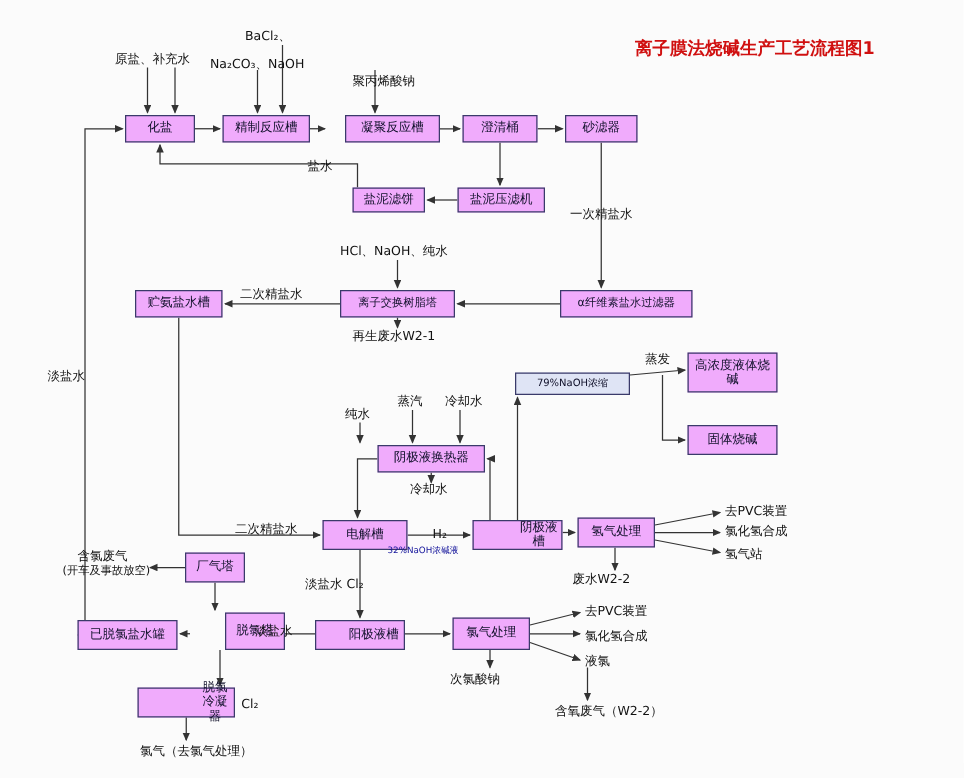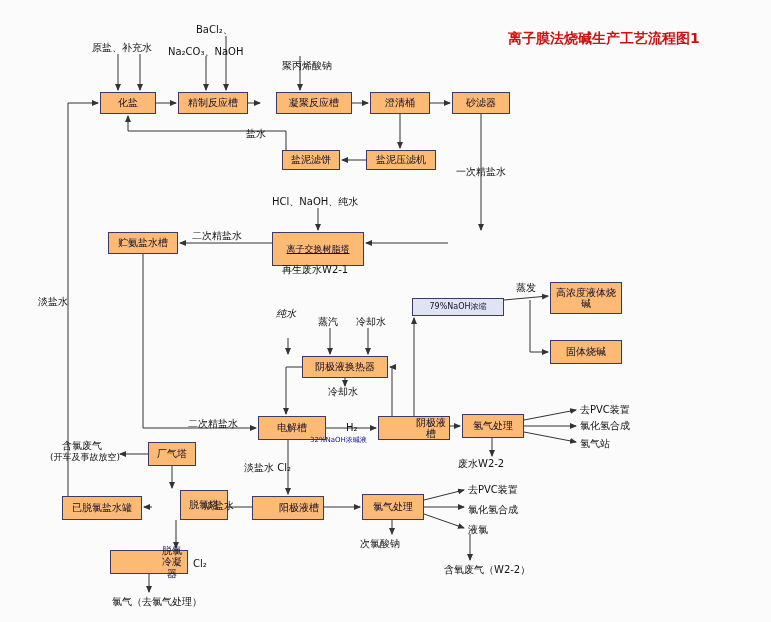--- a/index.html
+++ b/index.html
@@ -1,18 +1,18 @@
 <!DOCTYPE html>
 <html><head>
 <meta charset="utf-8">
 <style>
   html,body{margin:0;padding:0;background:#fff;}
   body{font-family:"DejaVu Sans","Liberation Sans",sans-serif;}
   #canvas{position:relative;width:771px;height:622px;background:#fbfbfb;overflow:hidden;}
-  .box{position:absolute;box-sizing:border-box;border:1px solid #3a3a6a;background:#fdba74;
+  .box{position:absolute;box-sizing:border-box;border:1px solid #3a3a6a;background:#f0abfc;
        display:flex;align-items:center;justify-content:center;text-align:center;
        font-size:10px;color:#10102a;line-height:1.15;padding:1px 2px;}
   .lbl{position:absolute;font-size:10px;color:#111;line-height:1.2;white-space:nowrap;}
   .lbl.blue{color:#12129a;}
   .title{position:absolute;font-size:14px;font-weight:bold;color:#d01010;white-space:nowrap;}
   svg.wires{position:absolute;left:0;top:0;width:771px;height:622px;pointer-events:none;}
 </style>
 </head>
 <body>
 
@@ -109,21 +109,22 @@
   </svg>
 
   <div class="box" style="left:100px;top:92px;width:56px;height:22px;">化盐</div>
   <div class="box" style="left:178px;top:92px;width:70px;height:22px;">精制反应槽</div>
   <div class="box" style="left:276px;top:92px;width:76px;height:22px;">凝聚反应槽</div>
   <div class="box" style="left:370px;top:92px;width:60px;height:22px;">澄清桶</div>
   <div class="box" style="left:452px;top:92px;width:58px;height:22px;">砂滤器</div>
   <div class="box" style="left:282px;top:150px;width:58px;height:20px;">盐泥滤饼</div>
   <div class="box" style="left:366px;top:150px;width:70px;height:20px;">盐泥压滤机</div>
   <div class="box" style="left:108px;top:232px;width:70px;height:22px;">贮氨盐水槽</div>
-  <div class="box" style="left:272px;top:232px;width:92px;height:34px;font-size:9px;text-decoration:underline;">离子交换树脂塔</div>
+  <div class="box" style="left:272px;top:232px;width:92px;height:22px;font-size:9px;">离子交换树脂塔</div>
+  <div class="box" style="left:448px;top:232px;width:106px;height:22px;font-size:9px;">α纤维素盐水过滤器</div>
   <div class="box" style="left:412px;top:298px;width:92px;height:18px;font-size:8px;background:#dfe4f5;">79%NaOH浓缩</div>
   <div class="box" style="left:550px;top:282px;width:72px;height:32px;">高浓度液体烧碱</div>
   <div class="box" style="left:550px;top:340px;width:72px;height:24px;">固体烧碱</div>
   <div class="box" style="left:302px;top:356px;width:86px;height:22px;">阴极液换热器</div>
   <div class="box" style="left:258px;top:416px;width:68px;height:24px;">电解槽</div>
   <div class="box" style="left:378px;top:416px;width:72px;height:24px;padding-left:36px;">阴极液槽</div>
   <div class="box" style="left:462px;top:414px;width:62px;height:24px;">氢气处理</div>
   <div class="box" style="left:62px;top:496px;width:80px;height:24px;">已脱氯盐水罐</div>
   <div class="box" style="left:152px;top:490px;width:48px;height:30px;margin-left:28px;">脱氯塔</div>
   <div class="box" style="left:148px;top:442px;width:48px;height:24px;">厂气塔</div>
@@ -135,21 +136,21 @@
   <div class="lbl" style="left:168px;top:46px;">Na₂CO₃、NaOH</div>
   <div class="lbl" style="left:196px;top:24px;">BaCl₂、</div>
   <div class="lbl" style="left:282px;top:44px;margin-top:16px;">聚丙烯酸钠</div>
   <div class="lbl" style="left:246px;top:128px;">盐水</div>
   <div class="lbl" style="left:456px;top:166px;">一次精盐水</div>
   <div class="lbl" style="left:272px;top:196px;">HCl、NaOH、纯水</div>
   <div class="lbl" style="left:192px;top:230px;">二次精盐水</div>
   <div class="lbl" style="left:282px;top:264px;">再生废水W2-1</div>
   <div class="lbl" style="left:38px;top:296px;">淡盐水</div>
   <div class="lbl" style="left:516px;top:282px;">蒸发</div>
-  <div class="lbl" style="left:276px;top:308px;font-style:italic;">纯水</div>
+  <div class="lbl" style="left:276px;top:326px;">纯水</div>
   <div class="lbl" style="left:318px;top:316px;">蒸汽</div>
   <div class="lbl" style="left:356px;top:316px;">冷却水</div>
   <div class="lbl" style="left:328px;top:386px;">冷却水</div>
   <div class="lbl" style="left:188px;top:418px;">二次精盐水</div>
   <div class="lbl" style="left:346px;top:422px;">H₂</div>
   <div class="lbl blue" style="left:310px;top:436px;font-size:7px;">32%NaOH浓碱液</div>
   <div class="lbl" style="left:244px;top:462px;">淡盐水 Cl₂</div>
   <div class="lbl" style="left:62px;top:440px;">含氯废气</div>
   <div class="lbl" style="left:50px;top:452px;font-size:9px;">(开车及事故放空)</div>
   <div class="lbl" style="left:204px;top:500px;">淡盐水</div>

